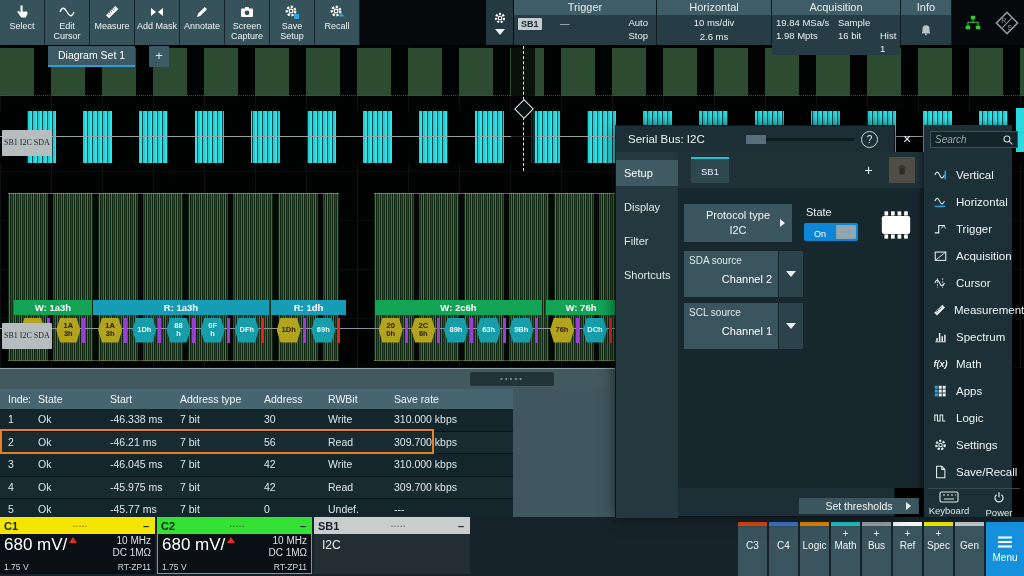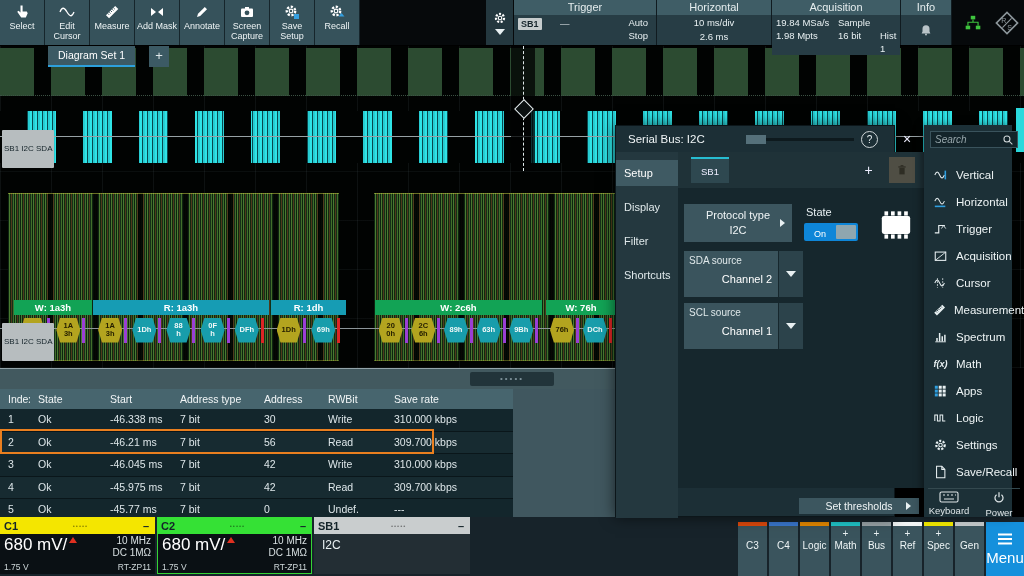--- a/index.html
+++ b/index.html
@@ -34,21 +34,21 @@
   
   #region1{position:absolute;left:0;top:46px;width:1024px;height:125px;background:#010302;border-bottom:1px solid #35464d;
     background-image:repeating-linear-gradient(90deg,rgba(120,140,150,.10) 0 1px,transparent 1px 51px);}
   .greenband{position:absolute;left:0;top:2px;width:100%;height:47px;
     background:repeating-linear-gradient(90deg,#2c4b31 0 34px,transparent 34px 51px);
     border-bottom:1px dotted #3c5244;}
   .cyanband{position:absolute;left:0;top:65px;width:100%;height:52px;
     background-image:repeating-linear-gradient(90deg,#010302 0 27px,rgba(0,0,0,0) 27px 56px),
       repeating-linear-gradient(90deg,#2fe4e6 0 2px,#08494e 2px 3px,#27ccd2 3px 5px);}
   .busbaseline{position:absolute;left:0;width:100%;height:1px;background:#97a1a4;}
-  .buslabel{position:absolute;background:#b7bdbf;color:#15242a;font-size:8px;line-height:10px;padding:14px 2px;border-radius:1px;z-index:5;}
+  .buslabel{position:absolute;background:#b7bdbf;color:#15242a;font-size:8px;line-height:10px;padding:8px 2px;border-radius:1px;z-index:5;font-family:Liberation Serif, serif;}
   .trig-gapcol{position:absolute;left:511px;top:0;width:24px;height:125px;background:rgba(1,3,2,.78);}
   .trigline{position:absolute;left:523px;top:0;height:125px;border-left:1px dashed #dfe9ea;z-index:6;}
   .trigdiamond{position:absolute;left:517px;top:56px;width:12px;height:12px;border:1.5px solid #e6eef0;background:#0a0f10;transform:rotate(45deg);z-index:7;}
   .cyanstub{position:absolute;left:1016px;top:62px;width:8px;height:44px;background:#2bd9dc;}
 
   
   #region2{position:absolute;left:0;top:171px;width:1024px;height:197px;background:#010302;
     background-image:repeating-linear-gradient(90deg,rgba(120,140,150,.10) 0 1px,transparent 1px 51px),
       repeating-linear-gradient(0deg,rgba(120,140,150,.08) 0 1px,transparent 1px 49px);}
   .burstgrp{position:absolute;top:22px;height:166px;
@@ -100,21 +100,21 @@
   .warn-tri{width:0;height:0;border-left:4px solid transparent;border-right:4px solid transparent;border-bottom:6px solid #e03020;margin:2px 0 0 2px;}
   .bright{margin-left:auto;text-align:right;font-size:10px;color:#d8e0e2;line-height:1.2;}
   .brow2{display:flex;justify-content:space-between;font-size:8.5px;color:#cfd8da;margin-top:3px;}
   .sb1type{font-size:12px;color:#e8f0f2;padding:3px 4px;}
   .sigbtns{position:absolute;right:40px;bottom:0;height:54px;display:flex;gap:2px;}
   .sigbtn{width:29px;height:54px;background:#3a545d;display:flex;flex-direction:column;align-items:center;cursor:pointer;}
   .cbar{width:100%;height:4px;}
   .splus{height:14px;font-size:10px;color:#e8f0f2;line-height:16px;}
   .slabel{font-size:10px;color:#eef4f5;}
   #menubtn{position:absolute;right:0;bottom:0;width:38px;height:54px;background:#1590dc;display:flex;flex-direction:column;align-items:center;justify-content:center;gap:4px;cursor:pointer;}
-  #menubtn .mlabel{font-size:15px;color:#fff;text-align:center;}
+  #menubtn .mlabel{font-size:10px;color:#fff;text-align:center;}
 
   
   #dialog{position:absolute;left:615px;top:125px;width:280px;height:392px;background:#1c2f36;z-index:20;
     box-shadow:0 0 14px rgba(0,0,0,.6);border:1px solid #0c161a;box-sizing:border-box;}
   .dtitlebar{position:relative;height:26px;border-bottom:1px solid #0e1a1e;}
   .dtitle{position:absolute;left:12px;top:0;line-height:26px;font-size:11.5px;color:#f0f5f6;}
   .dslider{position:absolute;left:130px;top:12px;width:108px;height:3px;background:#0e1a1e;cursor:pointer;}
   .dknob{position:absolute;left:130px;top:9px;width:20px;height:9px;background:#55707a;cursor:grab;}
   .dhelp{position:absolute;left:245px;top:5px;width:15px;height:15px;border:1px solid #cfd6d8;border-radius:50%;
     font-size:10px;text-align:center;line-height:15px;color:#e8f0f2;cursor:pointer;}

